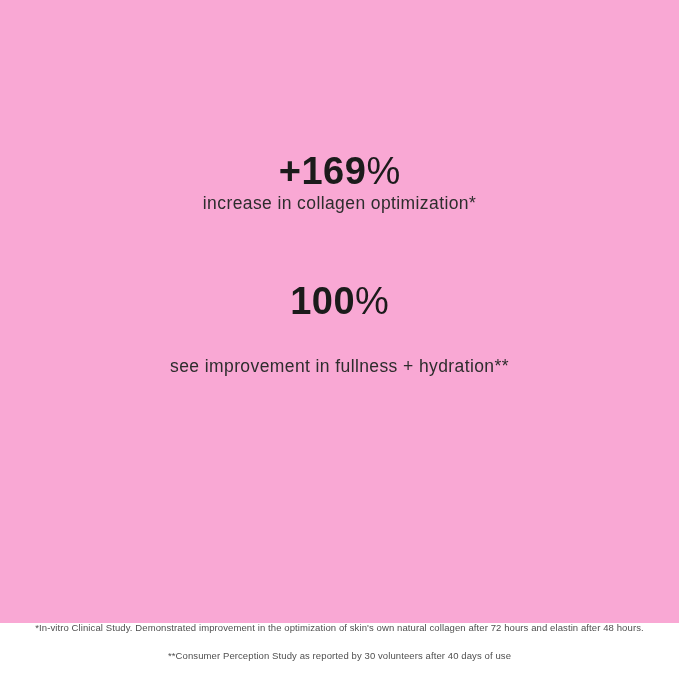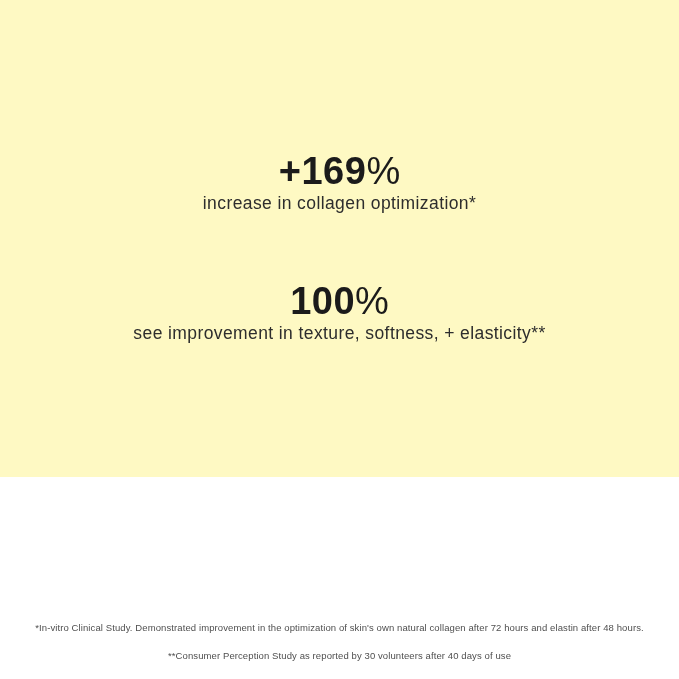--- a/index.html
+++ b/index.html
@@ -8,22 +8,22 @@
   }
   body {
     width: 679px;
     height: 679px;
     overflow: hidden;
     font-family: "Liberation Sans", "DejaVu Sans", sans-serif;
   }
   .canvas {
     position: relative;
     width: 679px;
-    height: 477px;
-    background: #fef9c3;
+    height: 623px;
+    background: #f9a8d4;
   }
   .stats {
     position: absolute;
     top: 150px;
     left: 0;
     right: 0;
     display: flex;
     flex-direction: column;
     align-items: center;
   }
@@ -74,24 +74,24 @@
     <div class="stat">
       <div class="stat-value"><span class="num">+169</span><span class="pct">%</span></div>
       <div class="stat-label">increase in collagen optimization*</div>
     </div>
 
     <div class="stat">
     </div>
 
     <div class="stat">
       <div class="stat-value"><span class="num">100</span><span class="pct">%</span></div>
-      <div class="stat-label">see improvement in texture, softness, + elasticity**</div>
     </div>
 
     <div class="stat">
+      <div class="stat-label">see improvement in fullness + hydration**</div>
     </div>
 
   </div>
 
   <div class="footnotes">
     <p>*In-vitro Clinical Study. Demonstrated improvement in the optimization of skin's own natural collagen after 72 hours and elastin after 48 hours.</p>
     <p>**Consumer Perception Study as reported by 30 volunteers after 40 days of use</p>
   </div>
 
 </div>

